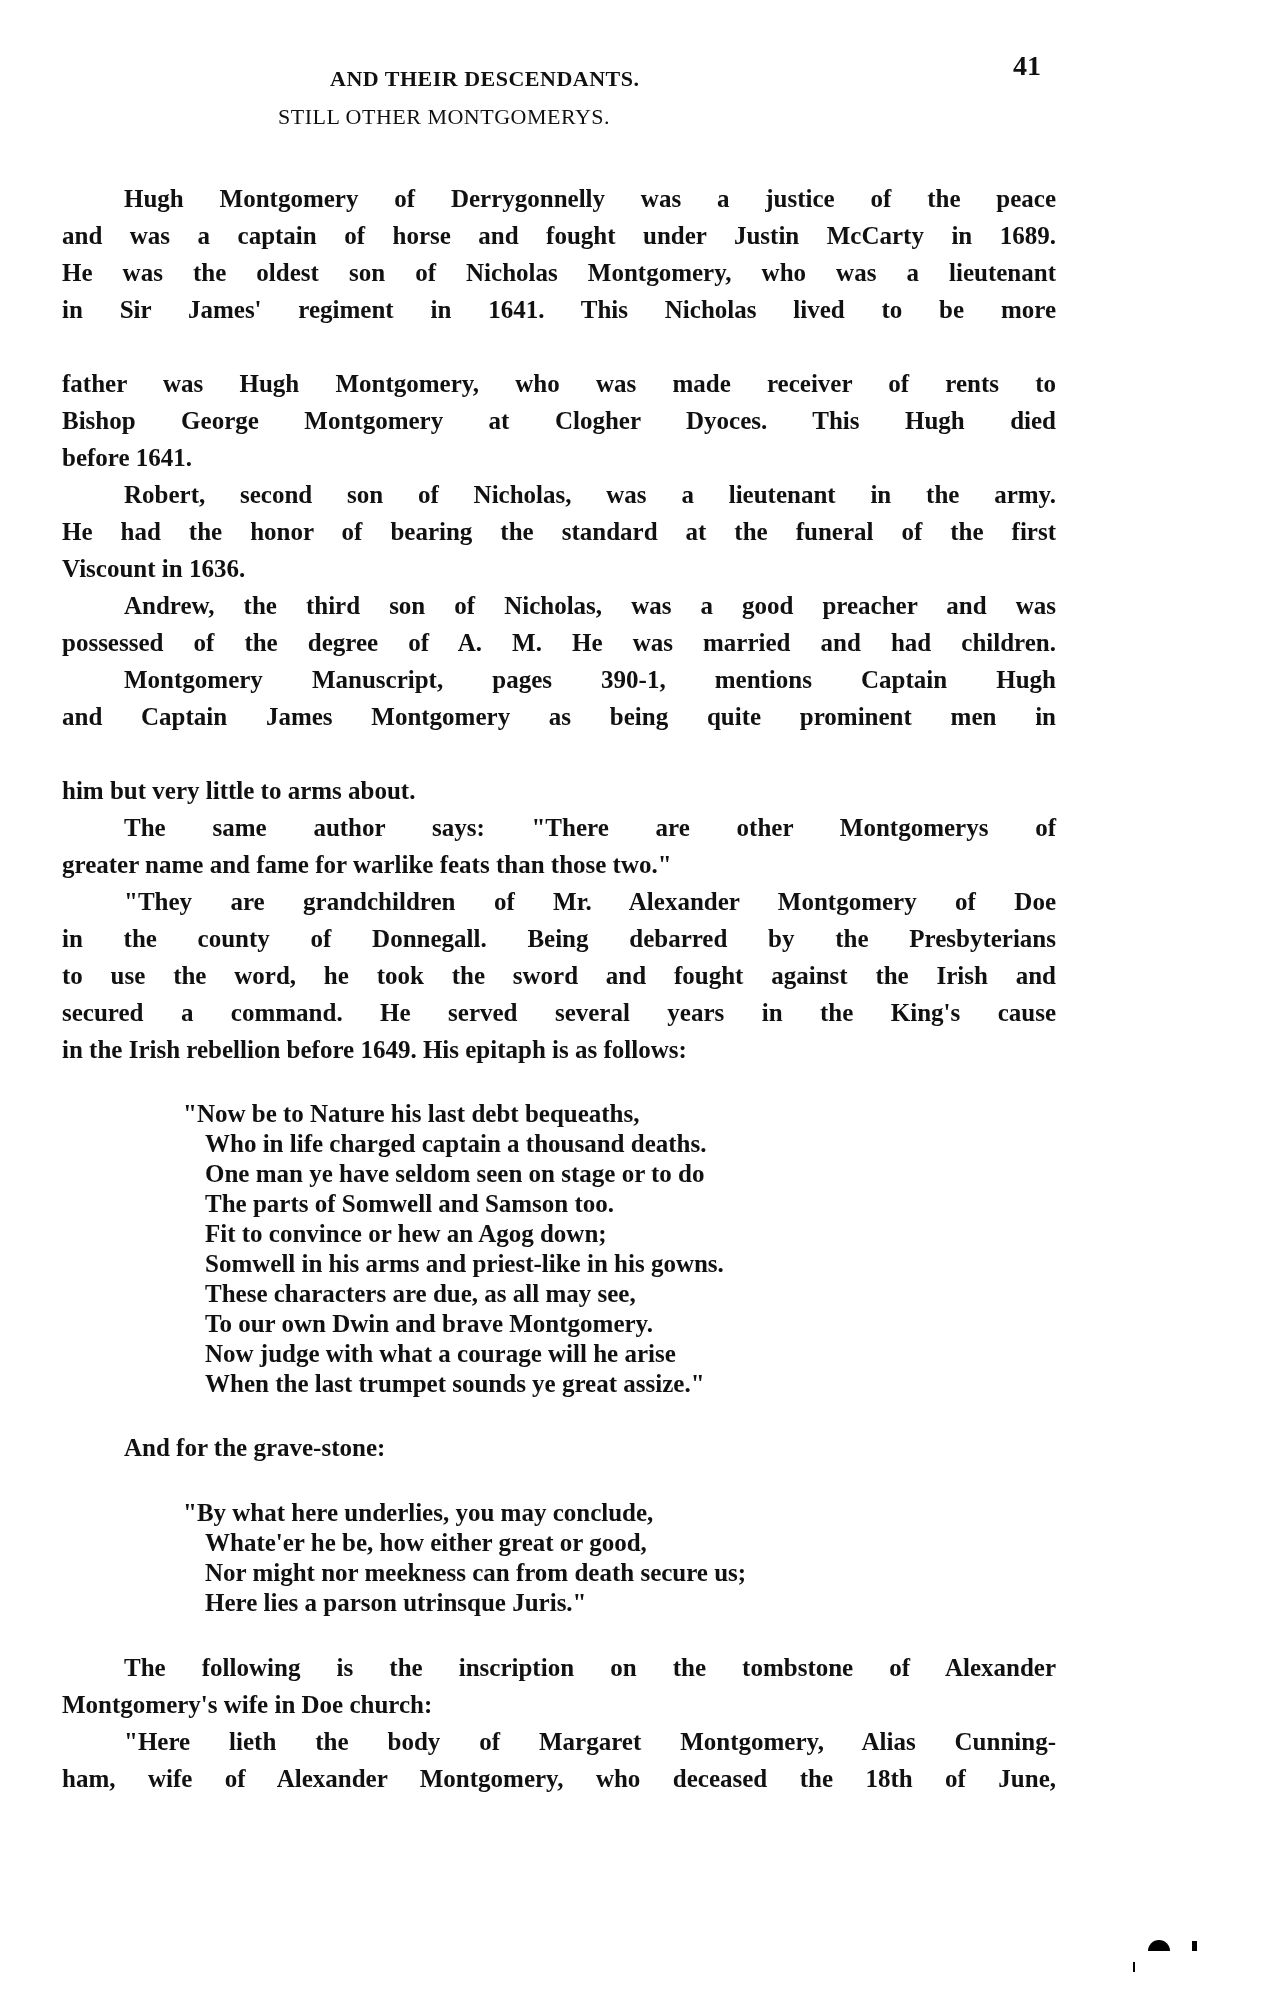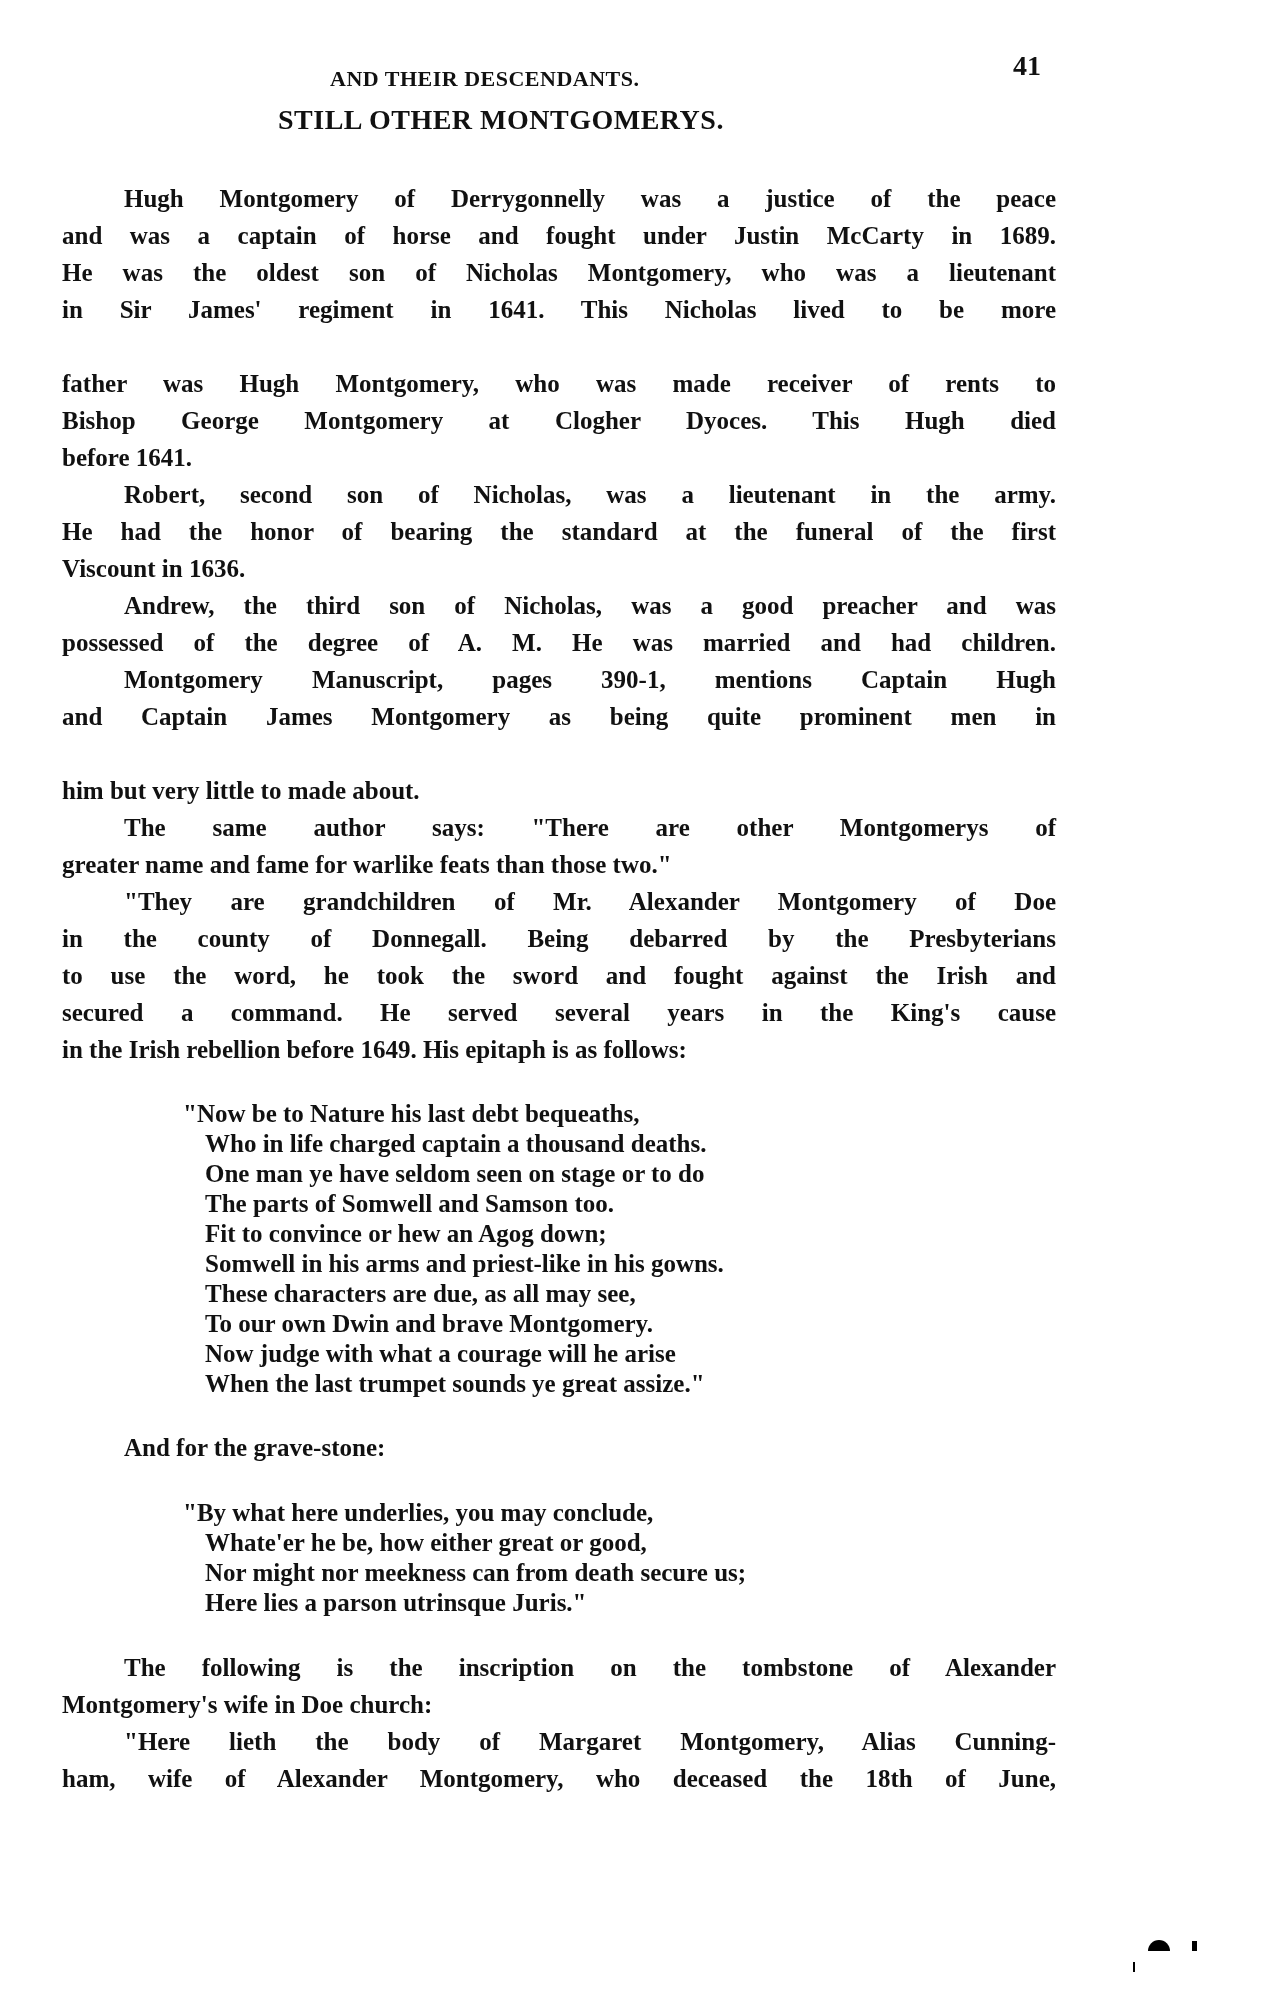--- a/index.html
+++ b/index.html
@@ -1,21 +1,21 @@
 <!DOCTYPE html>
 <html><head>
 <meta charset="utf-8">
 <style>
   html, body { margin: 0; padding: 0; background: #ffffff; }
   body { width: 1261px; height: 2006px; position: relative; overflow: hidden;
          font-family: "Liberation Serif", "DejaVu Serif", serif; color: #111; }
   .page { position: absolute; left: 0; top: 0; width: 1261px; height: 2006px; }
   .running-head { position: absolute; top: 52px; left: 330px; font-size: 22px; font-weight: bold; letter-spacing: 0.5px; margin-top: 14px; }
   .page-number { position: absolute; top: 50px; left: 1013px; font-size: 28px; font-weight: bold; }
-  .title { position: absolute; top: 104px; left: 278px; font-size: 28px; font-weight: bold; letter-spacing: 0.5px; }
+  .title { position: absolute; top: 104px; left: 278px; font-size: 22px; font-weight: normal; letter-spacing: 0.5px; }
   .line { position: absolute; left: 62px; width: 994px; font-size: 25px; font-weight: bold; white-space: nowrap;
           text-align: justify; text-align-last: justify; height: 32px; line-height: 32px; }
   .line.indent { left: 124px; width: 932px; }
   .line.last { text-align-last: left; }
   .verse { position: absolute; left: 203px; font-size: 25px; font-weight: bold; white-space: nowrap; line-height: 30px; height: 30px; }
   .verse.cont { left: 205px; }
   .mark { position: absolute; background: #000; }
 </style>
 </head>
 <body>
@@ -37,21 +37,21 @@
 
   <div class="line indent" style="top:479px">Robert, second son of Nicholas, was a lieutenant in the army.</div>
   <div class="line" style="top:516px">He had the honor of bearing the standard at the funeral of the first</div>
   <div class="line last" style="top:553px">Viscount in 1636.</div>
 
   <div class="line indent" style="top:590px">Andrew, the third son of Nicholas, was a good preacher and was</div>
   <div class="line" style="top:627px">possessed of the degree of A. M.  He was married and had children.</div>
 
   <div class="line indent" style="top:664px">Montgomery Manuscript, pages 390-1, mentions Captain Hugh</div>
   <div class="line" style="top:701px">and Captain James Montgomery as being quite prominent men in</div>
-  <div class="line last" style="top:775px">him but very little to made about.</div>
+  <div class="line last" style="top:775px">him but very little to arms about.</div>
 
   <div class="line indent" style="top:812px">The same author says: "There are other Montgomerys of</div>
   <div class="line last" style="top:849px">greater name and fame for warlike feats than those two."</div>
 
   <div class="line indent" style="top:886px">"They are grandchildren of Mr. Alexander Montgomery of Doe</div>
   <div class="line" style="top:923px">in the county of Donnegall.  Being debarred by the Presbyterians</div>
   <div class="line" style="top:960px">to use the word, he took the sword and fought against the Irish and</div>
   <div class="line" style="top:997px">secured a command.  He served several years in the King's cause</div>
   <div class="line last" style="top:1034px">in the Irish rebellion before 1649.  His epitaph is as follows:</div>
 

